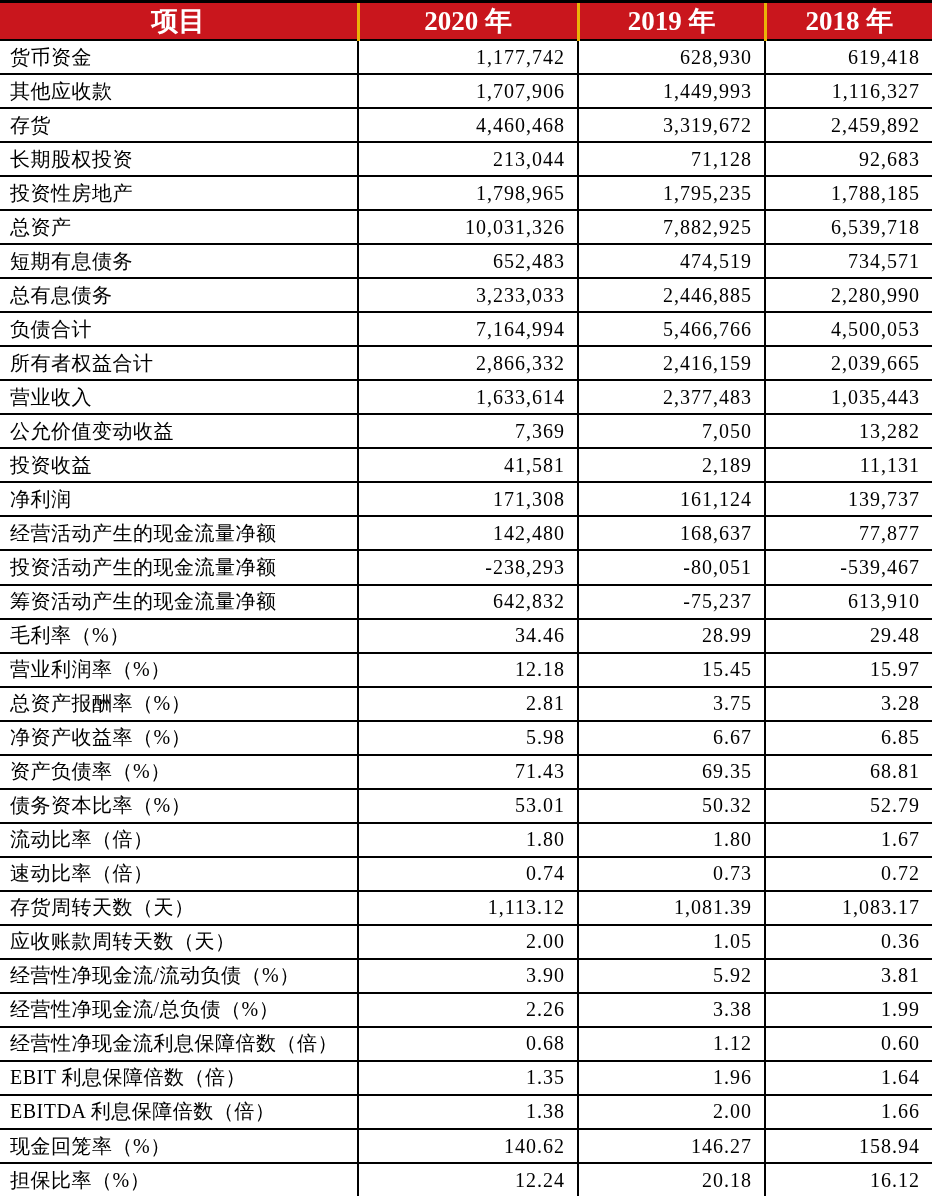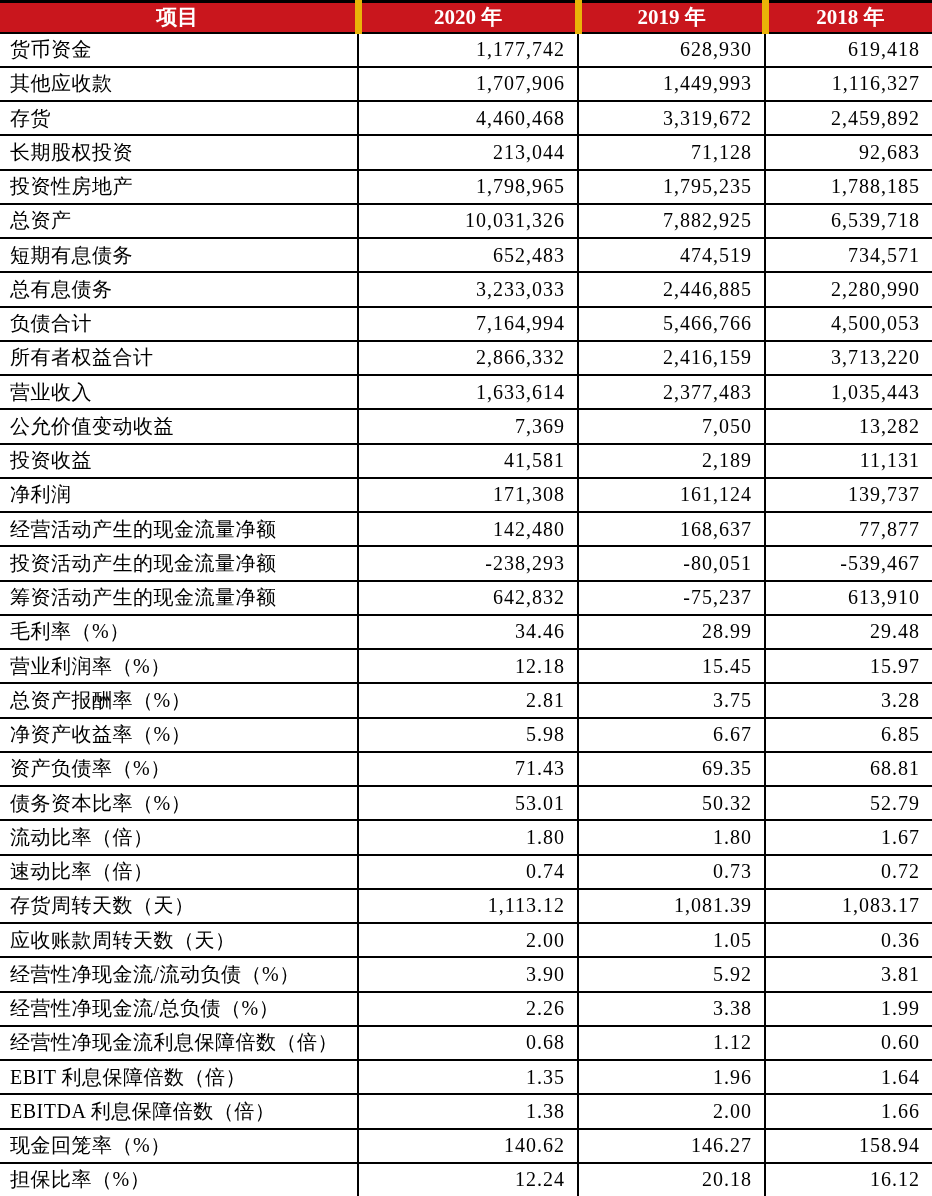--- a/index.html
+++ b/index.html
@@ -12,28 +12,28 @@
     border-collapse: collapse;
     table-layout: fixed;
     width: 932px;
     height: 1196px;
     font-family: "Liberation Serif", "DejaVu Serif", serif;
   }
   thead tr { height: 31px; }
   thead th {
     background: #C9161D;
     color: #ffffff;
-    font-size: 21px;
+    font-size: 27px;
     font-weight: bold;
     text-align: center;
     border-top: 3px solid #000000;
     border-bottom: 2px solid #000000;
     padding: 0;
   }
-  thead th + th { border-left: 7px solid #eab308; }
+  thead th + th { border-left: 3px solid #eab308; }
   tbody td {
     font-size: 20px;
     color: #000000;
     border-bottom: 2px solid #000000;
     padding: 0;
     white-space: nowrap;
     overflow: hidden;
   }
   tbody td + td { border-left: 2px solid #000000; }
   tbody tr:last-child td { border-bottom: none; }
@@ -118,21 +118,21 @@
       <tr>
         <td class="cell-label">负债合计</td>
         <td class="cell-num">7,164,994</td>
         <td class="cell-num">5,466,766</td>
         <td class="cell-num">4,500,053</td>
       </tr>
       <tr>
         <td class="cell-label">所有者权益合计</td>
         <td class="cell-num">2,866,332</td>
         <td class="cell-num">2,416,159</td>
-        <td class="cell-num">3,713,220</td>
+        <td class="cell-num">2,039,665</td>
       </tr>
       <tr>
         <td class="cell-label">营业收入</td>
         <td class="cell-num">1,633,614</td>
         <td class="cell-num">2,377,483</td>
         <td class="cell-num">1,035,443</td>
       </tr>
       <tr>
         <td class="cell-label">公允价值变动收益</td>
         <td class="cell-num">7,369</td>

